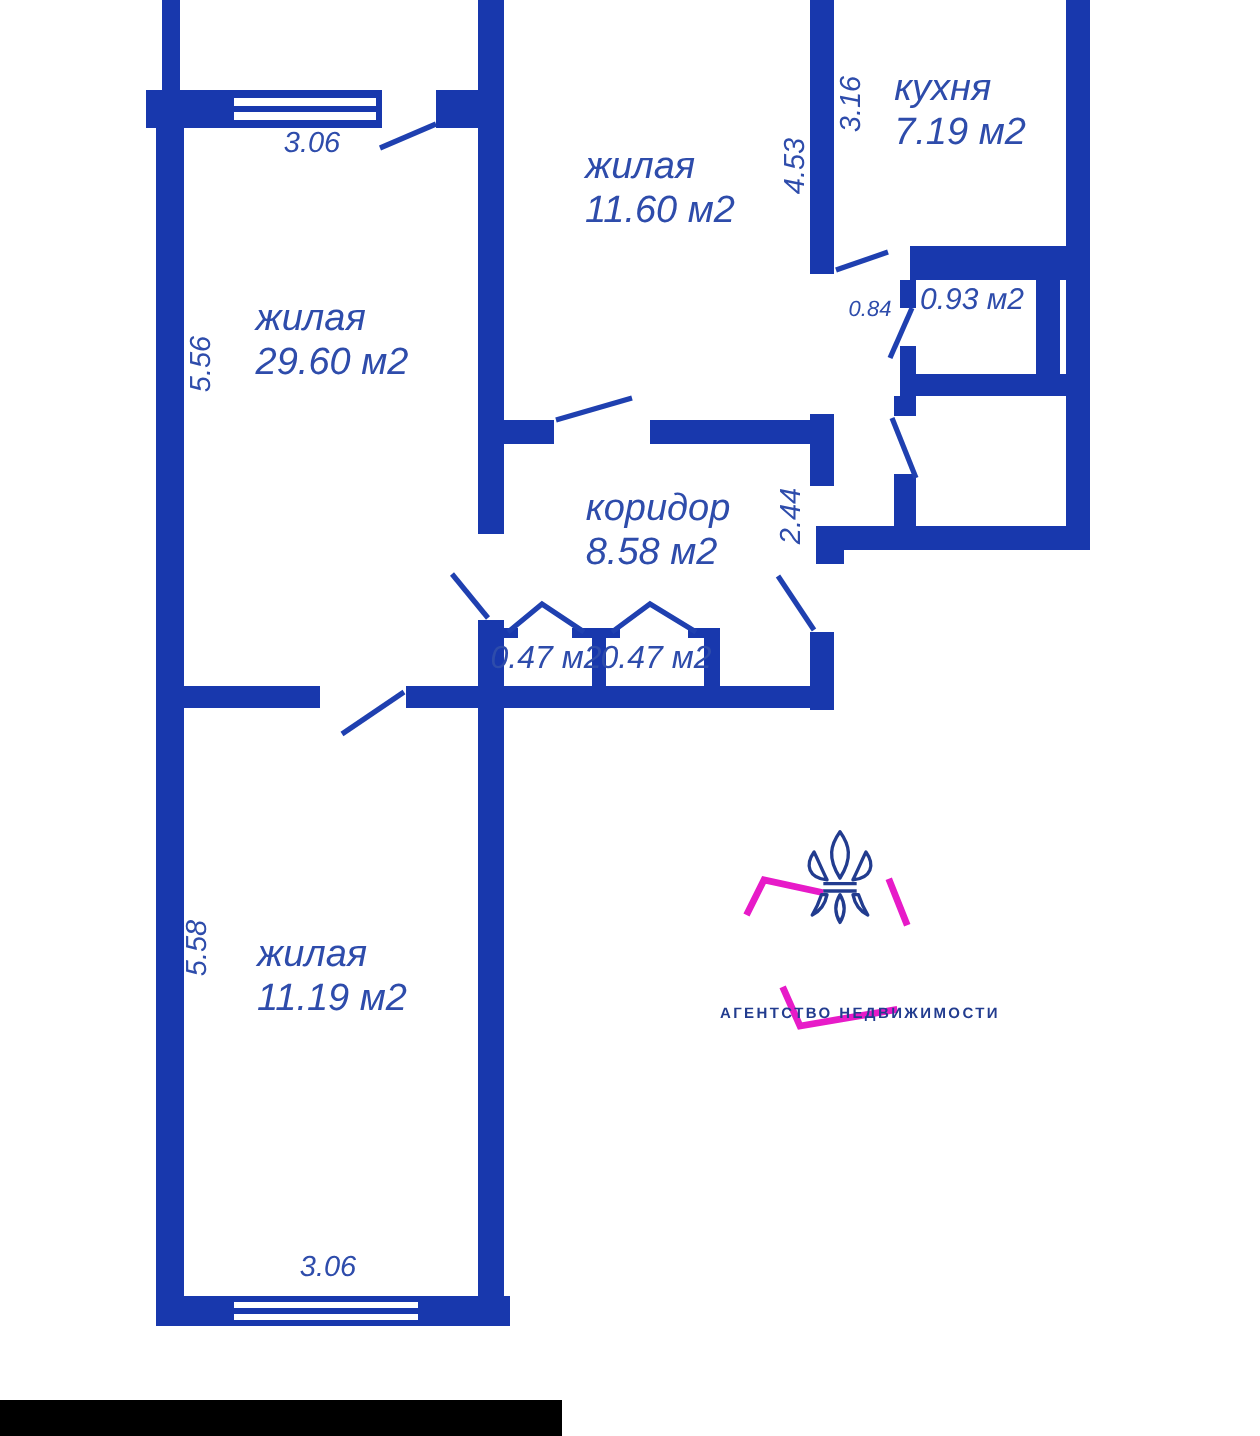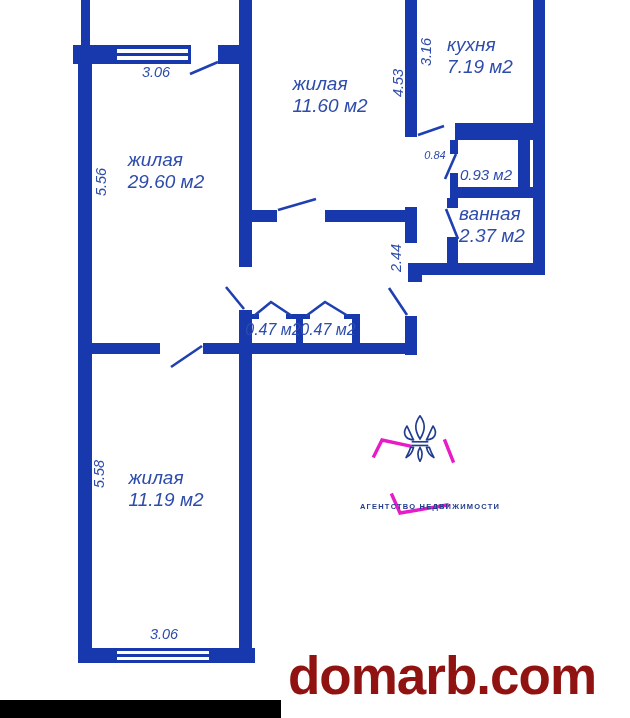--- a/index.html
+++ b/index.html
@@ -96,24 +96,24 @@
     <div>29.60 м2</div>
   </div>
   <div class="room" style="left:330px;top:95px;">
     <div>жилая</div>
     <div>11.60 м2</div>
   </div>
   <div class="room" style="left:480px;top:56px;">
     <div>кухня</div>
     <div>7.19 м2</div>
   </div>
-  <div class="hlabel small15" style="left:486px;top:174px;text-align:center;">0.93 м2</div>
-  <div class="room" style="left:492px;top:225px;">
-    <div>ванная</div>
-    <div>2.37 м2</div>
+  <div class="hlabel small15" style="left:486px;top:150px;text-align:center;">0.93 м2</div>
+  <div class="room" style="left:329px;top:266px;">
+    <div>коридор</div>
+    <div>8.58 м2</div>
   </div>
   <div class="hlabel small12" style="left:273px;top:330px;">0.47 м2</div>
   <div class="hlabel small12" style="left:328px;top:330px;">0.47 м2</div>
   <div class="room" style="left:166px;top:489px;">
     <div>жилая</div>
     <div>11.19 м2</div>
   </div>
 
   <div class="hlabel" style="left:156px;top:72px;">3.06</div>
   <div class="vlabel" style="left:101px;top:182px;">5.56</div>
@@ -140,16 +140,15 @@
         <path d="M13 30 L31 30"></path>
         <path d="M13 34 L31 34"></path>
         <path d="M22 36 C19 41 19 46 22 51 C25 46 25 41 22 36 Z"></path>
         <path d="M15 36 C14 41 11 45 7 47 C10 42 11 39 12 36 Z"></path>
         <path d="M29 36 C30 41 33 45 37 47 C34 42 33 39 32 36 Z"></path>
       </g>
     </svg>
     <div class="subtitle">АГЕНТСТВО НЕДВИЖИМОСТИ</div>
   </div>
 
-  <div id="watermark">domarb.com</div>
   <div id="bottombar"></div>
 
 </div>
 
 </body></html>

